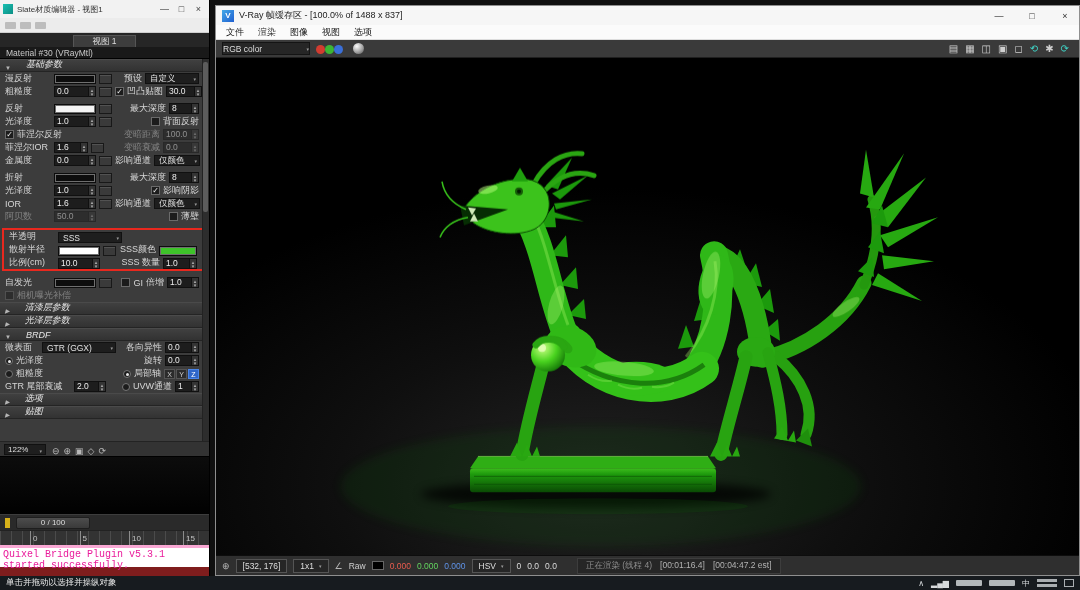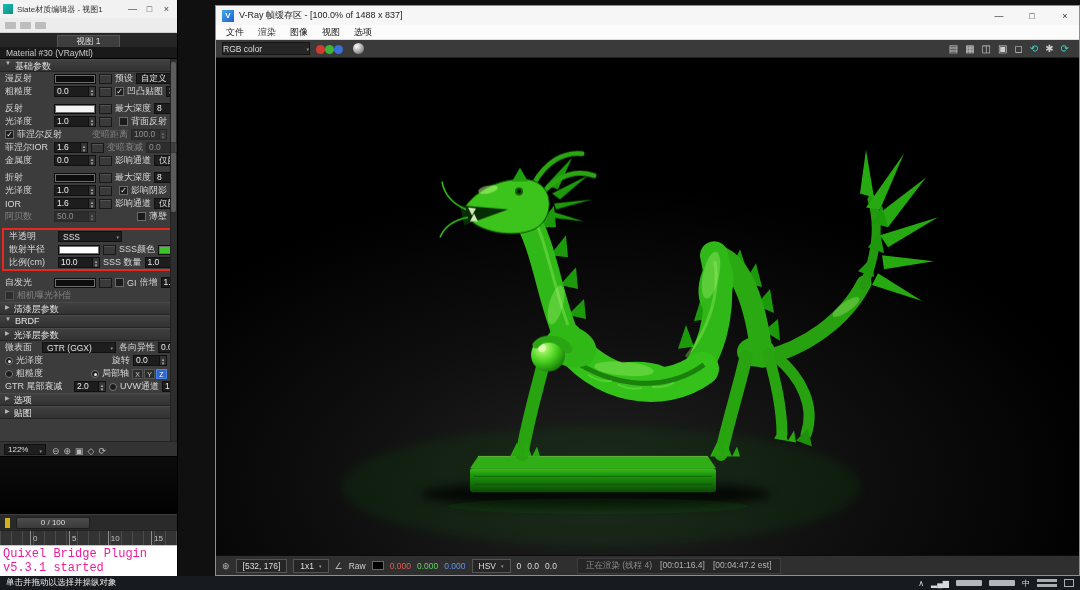--- a/index.html
+++ b/index.html
@@ -1,43 +1,43 @@
 <!DOCTYPE html>
 <html><head>
 <meta charset="utf-8">
 <style>
   * { margin:0; padding:0; box-sizing:border-box; }
   html,body { width:1080px; height:590px; overflow:hidden; }
   body { font-family:"Liberation Sans", sans-serif; background:#101010; position:relative; }
   .desktop { position:absolute; inset:0; }
 
   
-  .matwin { position:absolute; left:0; top:0; width:178px; height:578px; background:#ffffff;
+  .matwin { position:absolute; left:0; top:0; width:210px; height:578px; background:#7f1d1d;
             border-right:1px solid #000; display:flex; flex-direction:column; }
   .mtitle { height:18px; background:#f2f2f2; display:flex; align-items:center; gap:4px; padding:0 2px 0 3px; }
   .appicon { width:10px; height:10px; background:linear-gradient(135deg,#19c0b2,#0d8f85); flex:none; }
   .mtitle-text { font-size:8px; color:#333; white-space:nowrap; overflow:hidden; flex:1; }
   .winbtns { display:flex; flex:none; }
   .wb { width:17px; text-align:center; font-size:9px; color:#444; line-height:16px; }
   .mtb2 { height:15px; background:#ececec; border-bottom:1px solid #cfcfcf; display:flex; align-items:center; gap:4px; padding:0 5px; }
   .blob { width:11px; height:7px; background:#bdbdbd; border-radius:1px; }
   .viewtabs { height:14px; background:#262626; display:flex; align-items:flex-end; justify-content:center; }
   .vtab { background:#3d3d3d; border:1px solid #555; border-bottom:none; color:#ddd; font-size:8.5px;
           padding:0 18px; height:12px; line-height:11px; }
   .nodehdr { height:12px; background:#191919; color:#c9c9c9; font-size:8.5px; line-height:12px; padding:0 6px;
              border-bottom:1px solid #000; white-space:nowrap; overflow:hidden; }
   .nodetitle { height:13px; background:linear-gradient(#6d6d6d,#4d4d4d); color:#f2f2f2; font-size:8.5px;
                line-height:13px; padding:0 6px; border-bottom:1px solid #2a2a2a; }
   .params { height:382px; background:#3c3c3c; position:relative; overflow:hidden; }
   .pscroll { position:absolute; right:0; top:0; bottom:0; width:7px; background:#2d2d2d; border-left:1px solid #222; }
   .pthumb { position:absolute; right:1px; top:3px; width:5px; height:150px; background:#5c5c5c; border-radius:2px; }
 
-  .rollout { height:13px; display:flex; align-items:flex-start; gap:4px; padding:0 10px 0 5px;
+  .rollout { height:13px; display:flex; align-items:flex-end; gap:15px; padding:0 10px 0 5px;
              background:linear-gradient(#404040,#323232); border-top:1px solid #4a4a4a;
-             border-bottom:1px solid #242424; color:#e6e6e6; font-size:9px; }
+             border-bottom:1px solid #242424; color:#e6e6e6; font-size:9px;font-style:italic; }
   .rollout .arr { font-size:6px; color:#b5b5b5; }
   .prow { height:13px; display:flex; align-items:center; gap:3px; padding:0 10px 0 5px; font-size:9px; color:#d6d6d6; }
   .rowgap { height:4px; }
   .push { margin-left:auto; }
   .gray { opacity:.45; }
   .cell { flex:none; white-space:nowrap; }
   .lbl { overflow:hidden; }
   .spin { display:inline-flex; align-items:stretch; background:#1d1d1d; border:1px solid #101010; height:11px; }
   .spin .sv { flex:1; padding:0 2px; font-size:8.5px; line-height:9px; color:#ececec; overflow:hidden; display:flex; align-items:center; }
   .spin .sa { display:flex; flex-direction:column; justify-content:center; background:#343434; width:7px; border-left:1px solid #101010; }
@@ -48,37 +48,37 @@
   .dd .ddv { font-size:8.5px; overflow:hidden; flex:1; }
   .dd .ddc { margin-left:3px; font-size:5px; color:#9a9a9a; }
   .chk { display:inline-flex; align-items:center; gap:3px; }
   .chk .box { width:9px; height:9px; background:#1c1c1c; border:1px solid #6a6a6a; font-size:8px; line-height:8px; color:#eee; text-align:center; flex:none; }
   .rad { width:8px; height:8px; border:1px solid #777; border-radius:50%; background:#1c1c1c; position:relative; flex:none; }
   .rad.on::after { content:""; position:absolute; left:2px; top:2px; width:3px; height:3px; border-radius:50%; background:#e8e8e8; }
   .xyz { display:inline-flex; gap:1px; }
   .xyz .ax { width:11px; height:10px; background:#2b2b2b; border:1px solid #555; color:#cfcfcf; font-size:7px; text-align:center; line-height:9px; }
   .xyz .ax.on { background:#2f66c9; border-color:#4a85e8; color:#fff; }
   .hlbox { border:2px solid #e8281e; margin:1px 2px; }
-  .hlbox .prow { padding-right:8px; }
+  .hlbox .prow { padding-right:8px;align-items:flex-end; }
 
   .metool { height:15px; background:#333; border-top:1px solid #232323; display:flex; align-items:center; gap:4px; padding:0 4px; }
   .zoomdd { display:inline-flex; align-items:flex-end; background:#1e1e1e; border:1px solid #111; height:11px; padding:0 3px; color:#ddd; font-size:8px; width:42px; }
   .zoomdd .ddc { margin-left:auto; font-size:5px; color:#999; }
   .mico { font-size:9px; color:#b8b8b8; padding:0 2px; }
   .preview { height:58px; background:linear-gradient(#0c0c0c,#010101); border-top:1px solid #000; }
   .tsrow { height:16px; background:#2a2a2a; border-top:1px solid #3d3d3d; position:relative; }
   .tskey { position:absolute; left:5px; top:3px; width:5px; height:10px; background:#d8b21a; }
   .tshandle { position:absolute; left:16px; top:2px; width:74px; height:12px; background:linear-gradient(#4d4d4d,#3a3a3a);
               border:1px solid #1e1e1e; border-radius:2px; color:#ddd; font-size:8px; text-align:center; line-height:10px; }
   .ruler { height:15px; background:#333; border-top:1px solid #222; display:flex; align-items:center;
            justify-content:space-between; padding:0 14px 0 30px;
            background-image:repeating-linear-gradient(90deg,#4b4b4b 0 1px,transparent 1px 11px); }
   .tick { font-size:8px; color:#c4c4c4; border-left:1px solid #8c8c8c; padding-left:2px; height:100%; display:flex; align-items:center; }
-  .listener { height:22px; background:#fff; border-top:1px solid #f9a8d4; padding:1px 3px;
-              font-family:"Liberation Mono", monospace; font-size:12px; color:#ea1c9b; }
+  .listener { height:22px; background:#fff; border-top:3px solid #f9a8d4; padding:1px 3px;
+              font-family:"Liberation Mono", monospace; font-size:10px; color:#ea1c9b; }
 
   
   .vfbwin { position:absolute; left:215px; top:5px; width:865px; height:571px; border:1px solid #8f8f8f;
             display:flex; flex-direction:column; background:#2e2e2e; }
   .vtitle { height:19px; background:#f6f6f6; display:flex; align-items:center; gap:5px; padding:0 0 0 6px; flex:none; }
   .vlogo { width:12px; height:12px; background:linear-gradient(135deg,#43a9e8,#1f5fd0); color:#fff; font-size:8px;
            font-weight:bold; text-align:center; line-height:12px; flex:none; }
   .vtitle-text { font-size:9px; color:#222; flex:1; white-space:nowrap; overflow:hidden; }
   .vwb { width:28px; text-align:center; font-size:9px; color:#333; line-height:18px; }
   .vmenu { height:15px; background:#fbfbfb; border-bottom:1px solid #ddd; display:flex; align-items:center; gap:14px; padding:0 10px; flex:none; }
@@ -375,26 +375,26 @@
           <label class="cell chk gray">
             <span class="box"></span>
             <span>相机曝光补偿</span>
           </label>
         </div>
         <div class="rollout">
           <span class="arr">▶</span>
           <span>清漆层参数</span>
         </div>
         <div class="rollout">
+          <span class="arr">▶</span>
+          <span>光泽层参数</span>
+        </div>
+        <div class="rollout">
           <span class="arr">▼</span>
           <span>BRDF</span>
-        </div>
-        <div class="rollout">
-          <span class="arr">▶</span>
-          <span>光泽层参数</span>
         </div>
         <div class="prow">
           <span class="cell lbl" style="width: 34px;">微表面</span>
           <span class="cell dd" style="width: 74px;">
             <span class="ddv">GTR (GGX)</span>
             <span class="ddc">▾</span>
           </span>
           <span class="cell lbl push">各向异性</span>
           <span class="cell spin" style="width: 34px;">
             <span class="sv">0.0</span>

